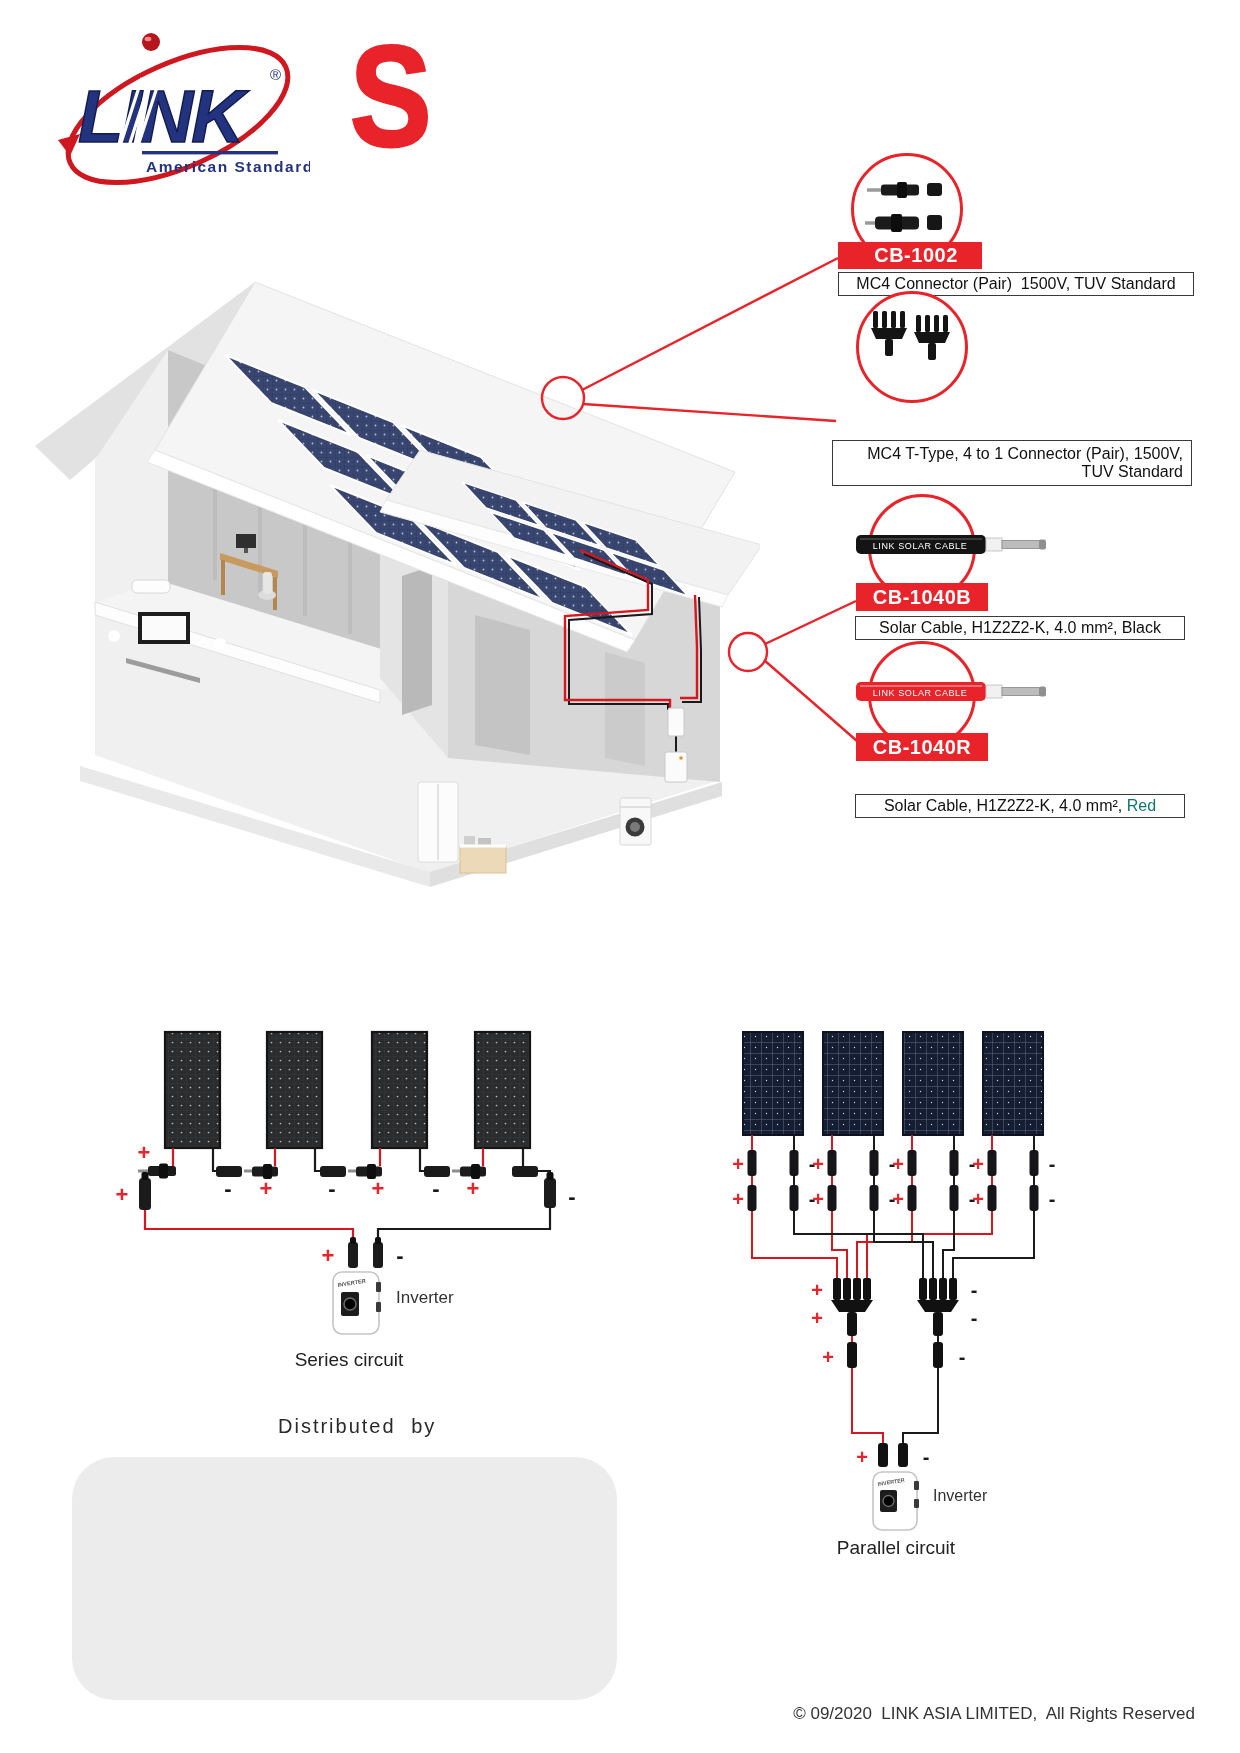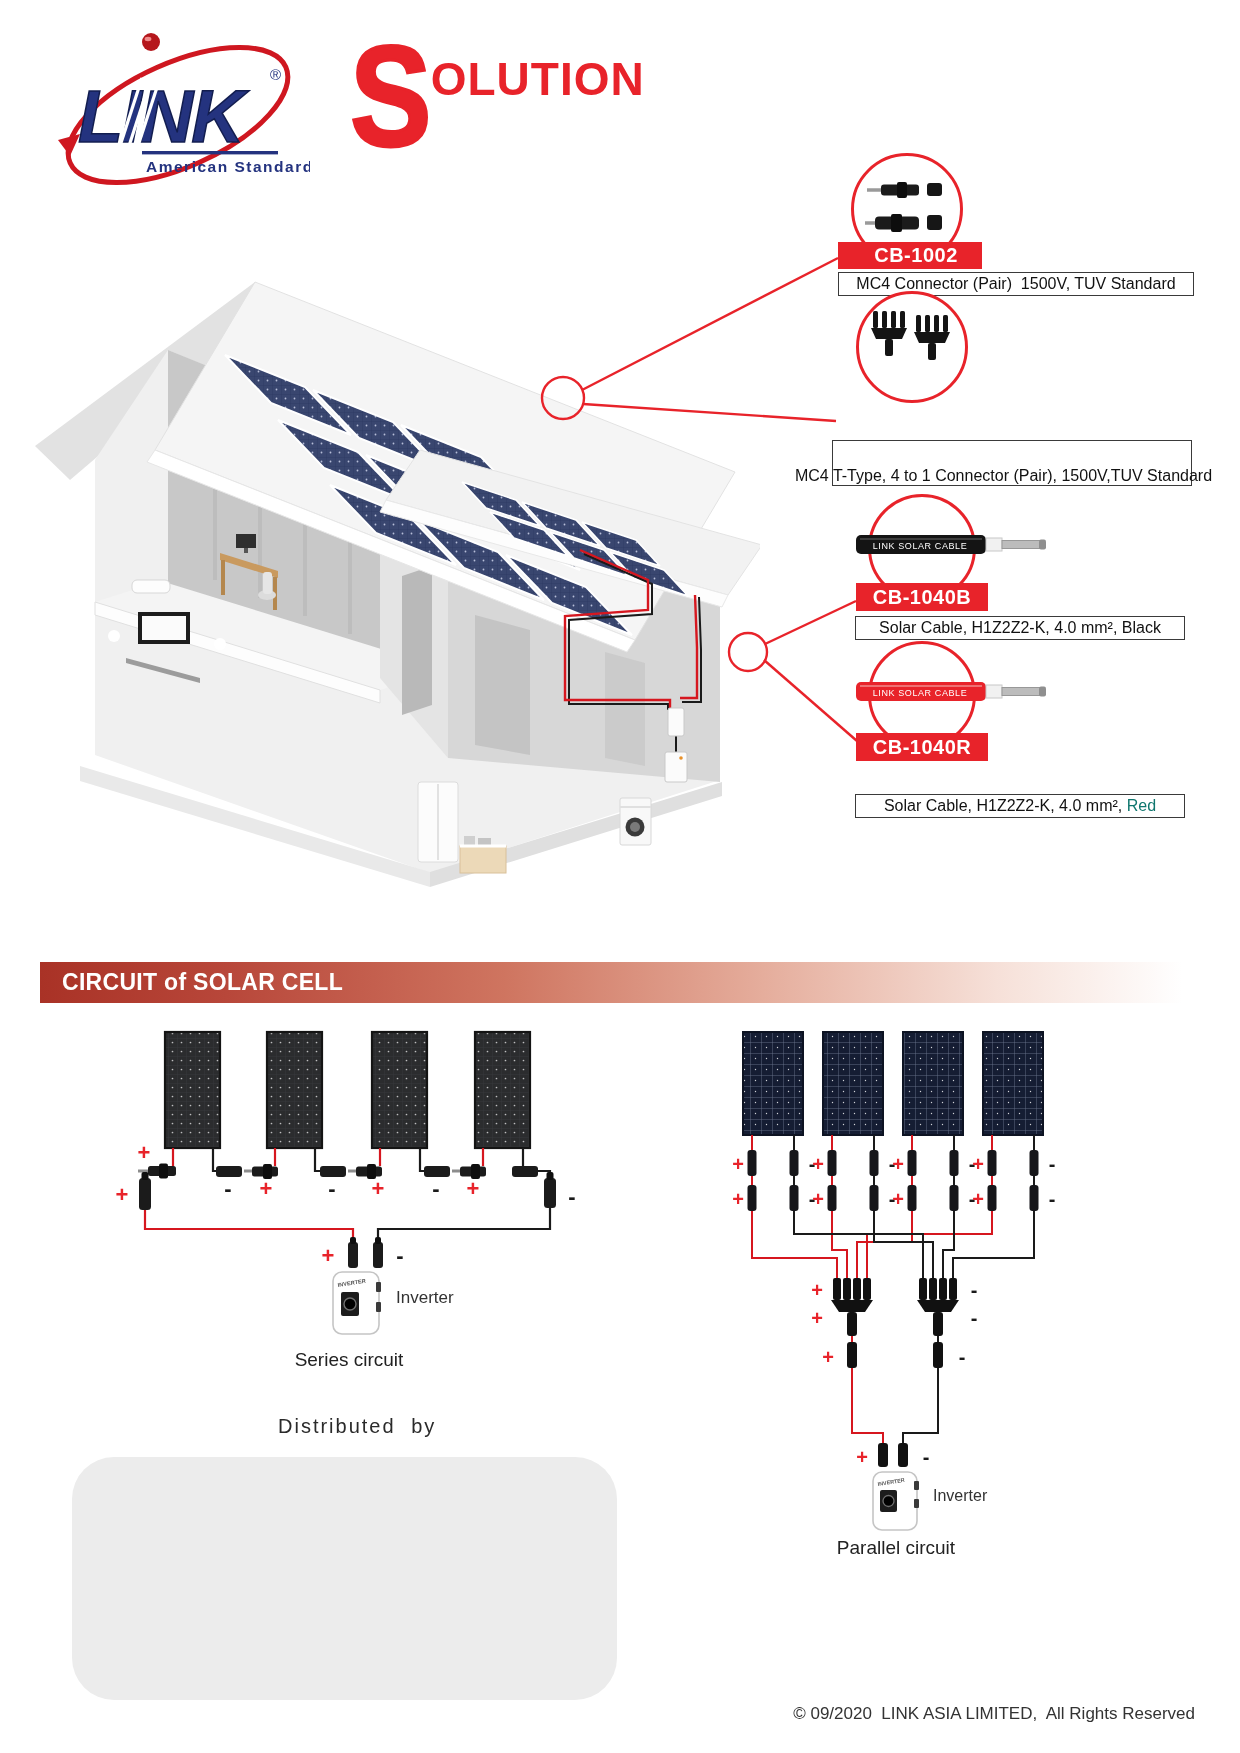--- a/index.html
+++ b/index.html
@@ -16,22 +16,22 @@
   .title .lines{display:flex;flex-direction:column;margin-left:-10px;margin-top:9px;}
   .title .lines span{font-size:46px;font-weight:bold;letter-spacing:1px;line-height:1.22;}
 
   
   .photo-circle{border:3px solid #e8232a;border-radius:50%;background:#fff;
                 display:flex;align-items:center;justify-content:center;}
   .code-label{background:#e8232a;color:#fff;font-size:20px;font-weight:bold;
               display:flex;align-items:center;justify-content:center;letter-spacing:.5px;}
   .desc-box{background:#fff;border:1px solid #3a3a3a;font-size:16px;color:#111;
             display:flex;align-items:center;justify-content:center;white-space:pre;}
-  .desc-box.two-line{flex-direction:row;align-items:flex-end;justify-content:center;
-                     padding-right:17px;box-sizing:border-box;}
+  .desc-box.two-line{flex-direction:column;align-items:flex-end;justify-content:center;
+                     padding-right:8px;box-sizing:border-box;}
   .desc-box .hl-red{color:#0f766e;}
 
   
   .banner{left:40px;top:962px;width:1166px;height:41px;
           background:linear-gradient(90deg,#a93226 0%,#b8473a 16%,#cf7560 40%,#e5ad9c 62%,#f6e0d8 82%,#ffffff 98%);
           color:#fff;font-size:23px;font-weight:bold;line-height:41px;
           padding-left:22px;box-sizing:border-box;letter-spacing:.3px;}
 
   
   .distributed{left:278px;top:1415px;font-size:20px;color:#2a2a2a;letter-spacing:2px;word-spacing:8px;}
@@ -61,21 +61,20 @@
       </g>
       <text x="220" y="60" font-size="15" fill="#24337f">®</text>
       <rect x="92" y="131" width="136" height="3.4" fill="#24337f"></rect>
       <text x="96" y="152" font-size="15.5" font-weight="bold" fill="#24337f" letter-spacing="1.5">American Standard</text>
     </svg>
   </div>
 
   <div class="abs title">
     <span class="big-s">S</span>
     <span class="lines">
-      <span>OLUTION</span>
     </span>
   </div>
 
   <svg class="abs" style="left:20px;top:250px;" width="740" height="650" viewBox="0 0 740 650">
     <defs>
       <pattern id="pdH" width="9" height="9" patternUnits="userSpaceOnUse">
         <rect width="9" height="9" fill="#39466f"></rect>
         <path d="M0 0H9 M0 0V9" stroke="#2b3760" stroke-width="0.7"></path>
         <circle cx="4.5" cy="4.5" r="0.9" fill="#cdd4ea" opacity="0.85"></circle>
       </pattern>
@@ -266,21 +265,20 @@
     <text x="64" y="21.5" text-anchor="middle" font-size="9" letter-spacing="0.6" fill="#ffffff">LINK SOLAR CABLE</text>
     <rect x="130" y="11" width="16" height="13" fill="#f1f1f1" stroke="#c8c8c8"></rect>
     <rect x="146" y="13.5" width="40" height="8" fill="#bcbcbc" stroke="#989898"></rect>
     <rect x="183" y="12.5" width="7" height="10" rx="2" fill="#8f8f8f"></rect>
   </svg>
   <div class="abs code-label" style="left:856px;top:733px;width:132px;height:28px;">CB-1040R</div>
   <div class="abs desc-box" style="left:855px;top:764px;width:328px;height:22px;margin-top:30px;">
     <span>Solar Cable, H1Z2Z2-K, 4.0 mm², </span><span class="hl-red">Red</span>
   </div>
 
-  <div class="abs banner">CIRCUIT of SOLAR CELL</div>
 
   <svg class="abs" style="left:60px;top:1020px;" width="560" height="360" viewBox="0 0 560 360">
     <defs>
       <pattern id="pdS" width="9" height="9" patternUnits="userSpaceOnUse">
         <rect width="9" height="9" fill="#2b2c2e"></rect>
         <path d="M0 0H9 M0 0V9" stroke="#3a3b3d" stroke-width="0.8"></path>
         <circle cx="4.5" cy="4.5" r="0.85" fill="#cfcfcf" opacity="0.9"></circle>
       </pattern>
     </defs>
 

